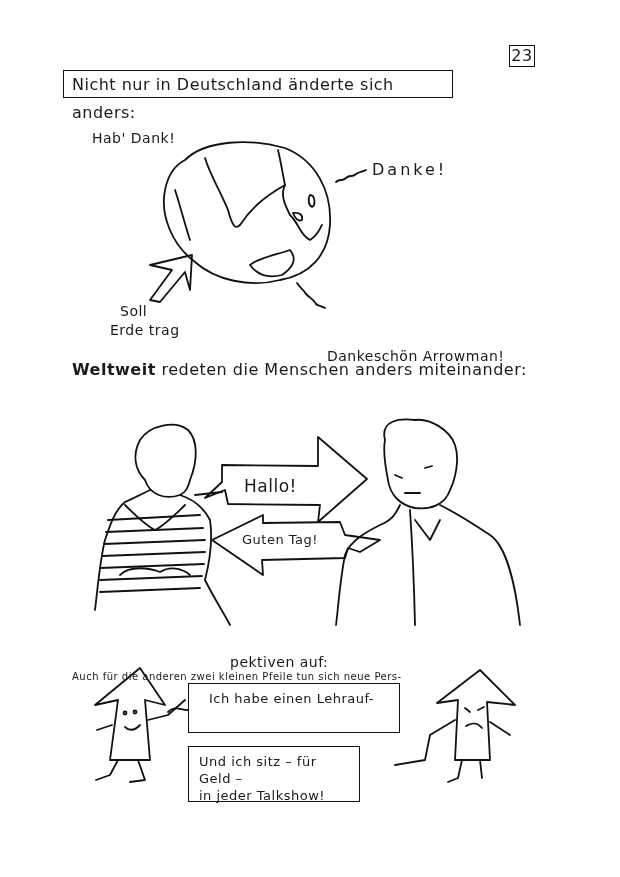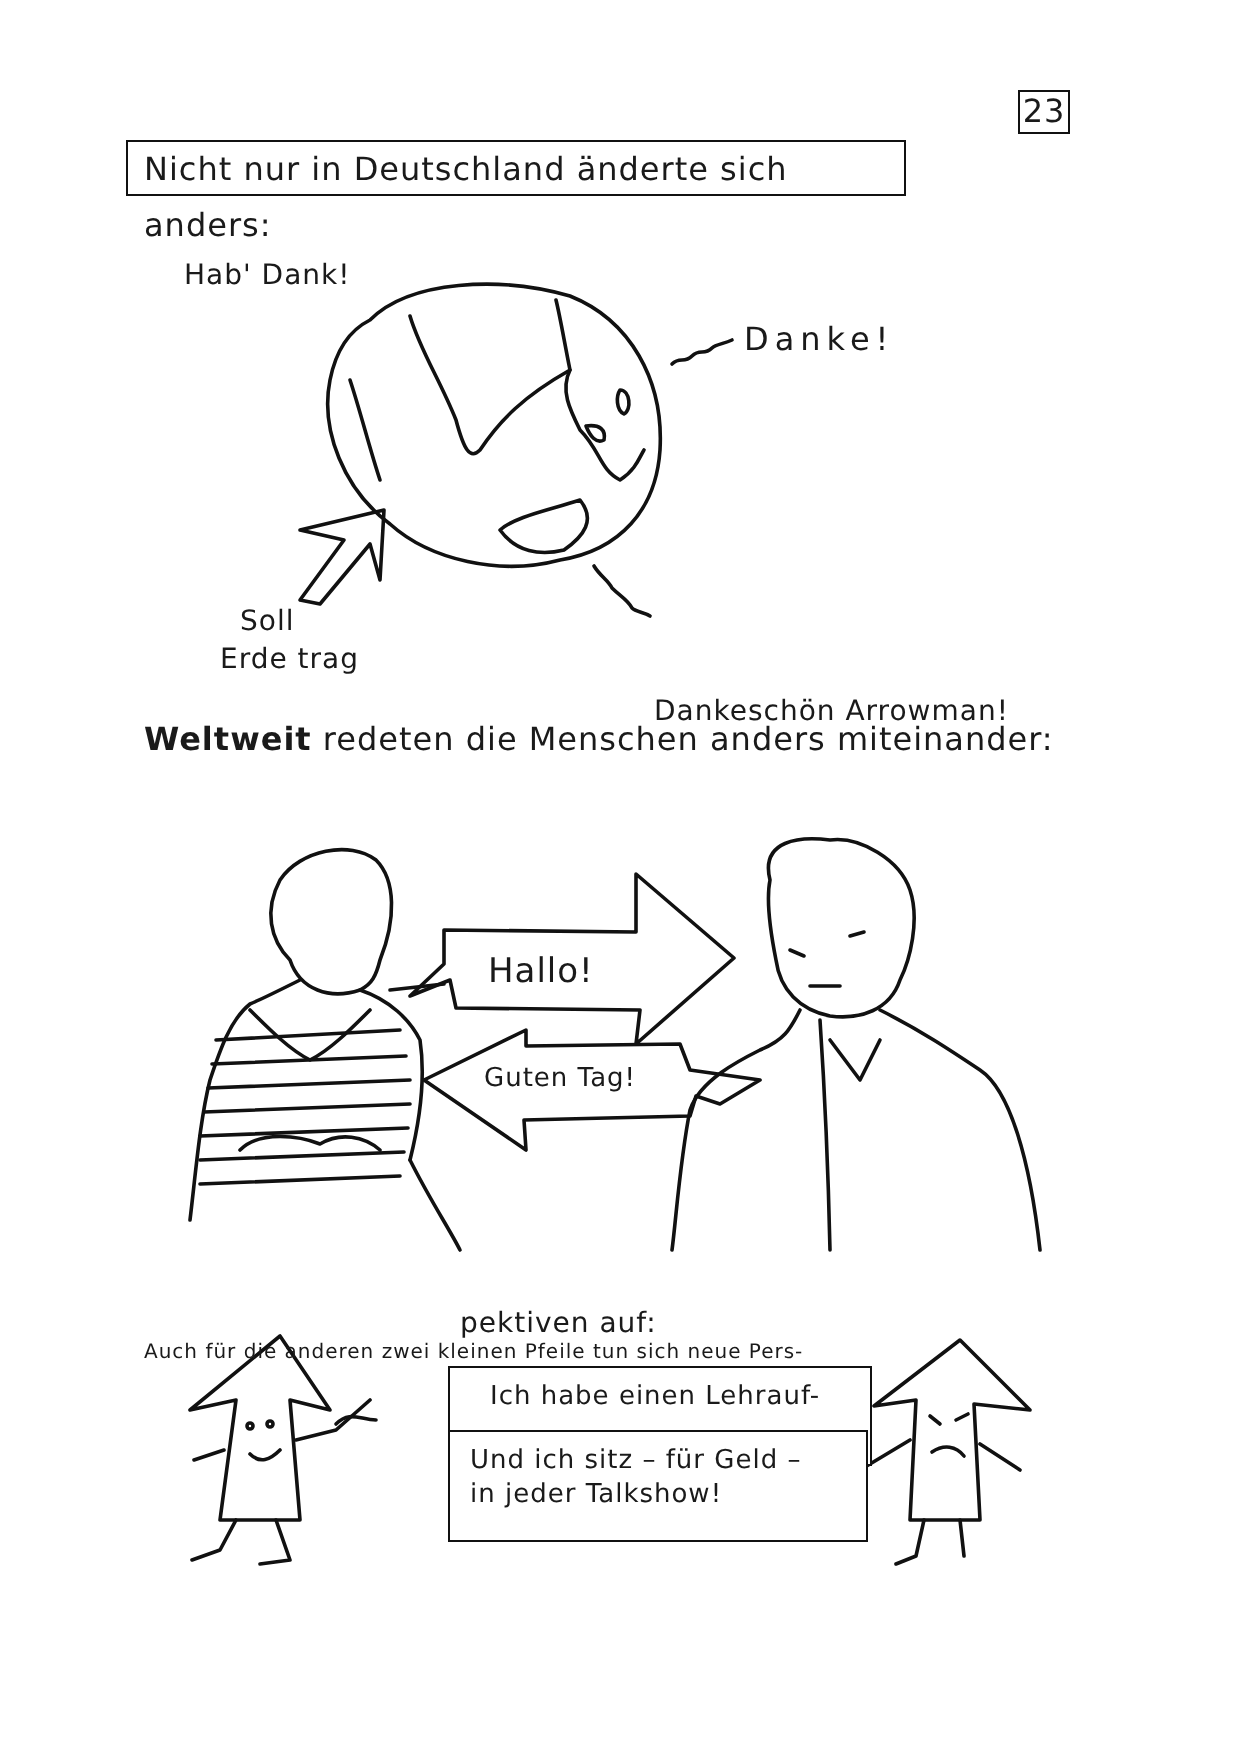--- a/index.html
+++ b/index.html
@@ -10,21 +10,21 @@
     .page-number { left: 509px; top: 45px; width: 24px; height: 20px; border: 1.6px solid #111;
                    font-size: 16px; text-align: center; line-height: 20px; }
     .title-box { left: 63px; top: 70px; width: 390px; height: 28px; border: 1.8px solid #111;
                  font-size: 16px; line-height: 28px; padding-left: 8px; box-sizing: border-box; }
     .lbl { font-size: 14px; white-space: nowrap; }
     .heading2 { left: 72px; top: 360px; font-size: 16px; white-space: nowrap; }
     .heading2 b { font-weight: bold; }
     .heading3 { left: 72px; top: 636px; font-size: 10px; white-space: nowrap; margin-top: 35px; }
     .heading3b { left: 230px; top: 654px; font-size: 14px; white-space: nowrap; }
     .speech-box { border: 1.6px solid #111; background: #fff; font-size: 13px; line-height: 17px;
-                  padding: 6px 10px; box-sizing: border-box; margin-left: 36px; }
+                  padding: 6px 10px; box-sizing: border-box; }
     svg { position: absolute; left: 0; top: 0; }
   </style>
 </head>
 <body>
 
 <svg width="620" height="877" viewBox="0 0 620 877" fill="none" stroke="#111" stroke-width="1.8" stroke-linecap="round" stroke-linejoin="round">
 
   <g>
     <path d="M185,160 C205,140 250,138 285,148 C315,160 332,190 330,225 C328,255 310,275 280,280 C250,288 215,280 195,262 C172,245 160,215 165,190 C168,175 175,165 185,160 Z"></path>
     <path d="M205,158 C210,175 220,190 228,210 C232,225 235,230 240,225 C250,210 262,198 285,185 C282,170 280,158 278,150"></path>
@@ -107,16 +107,16 @@
 
 <div class="abs lbl hand" style="left:244px; top:476px; font-size:17px;">Hallo!</div>
 <div class="abs lbl hand" style="left:242px; top:532px; font-size:13px;">Guten Tag!</div>
 
 <div class="abs heading3 hand">Auch für die anderen zwei kleinen Pfeile tun sich neue Pers-</div>
 <div class="abs heading3b hand">pektiven auf:</div>
 
 <div class="abs speech-box hand" style="left:188px; top:683px; width:212px; height:50px;">
   <div style="padding-left:10px;">Ich habe einen Lehrauf-</div>
 </div>
-<div class="abs speech-box hand" style="left:188px; top:715px; width:210px; height:56px;">
+<div class="abs speech-box hand" style="left:188px; top:746px; width:172px; height:56px;">
   <div>Und ich sitz – für Geld –</div>
   <div>in jeder Talkshow!</div>
 </div>
 
 </body></html>

